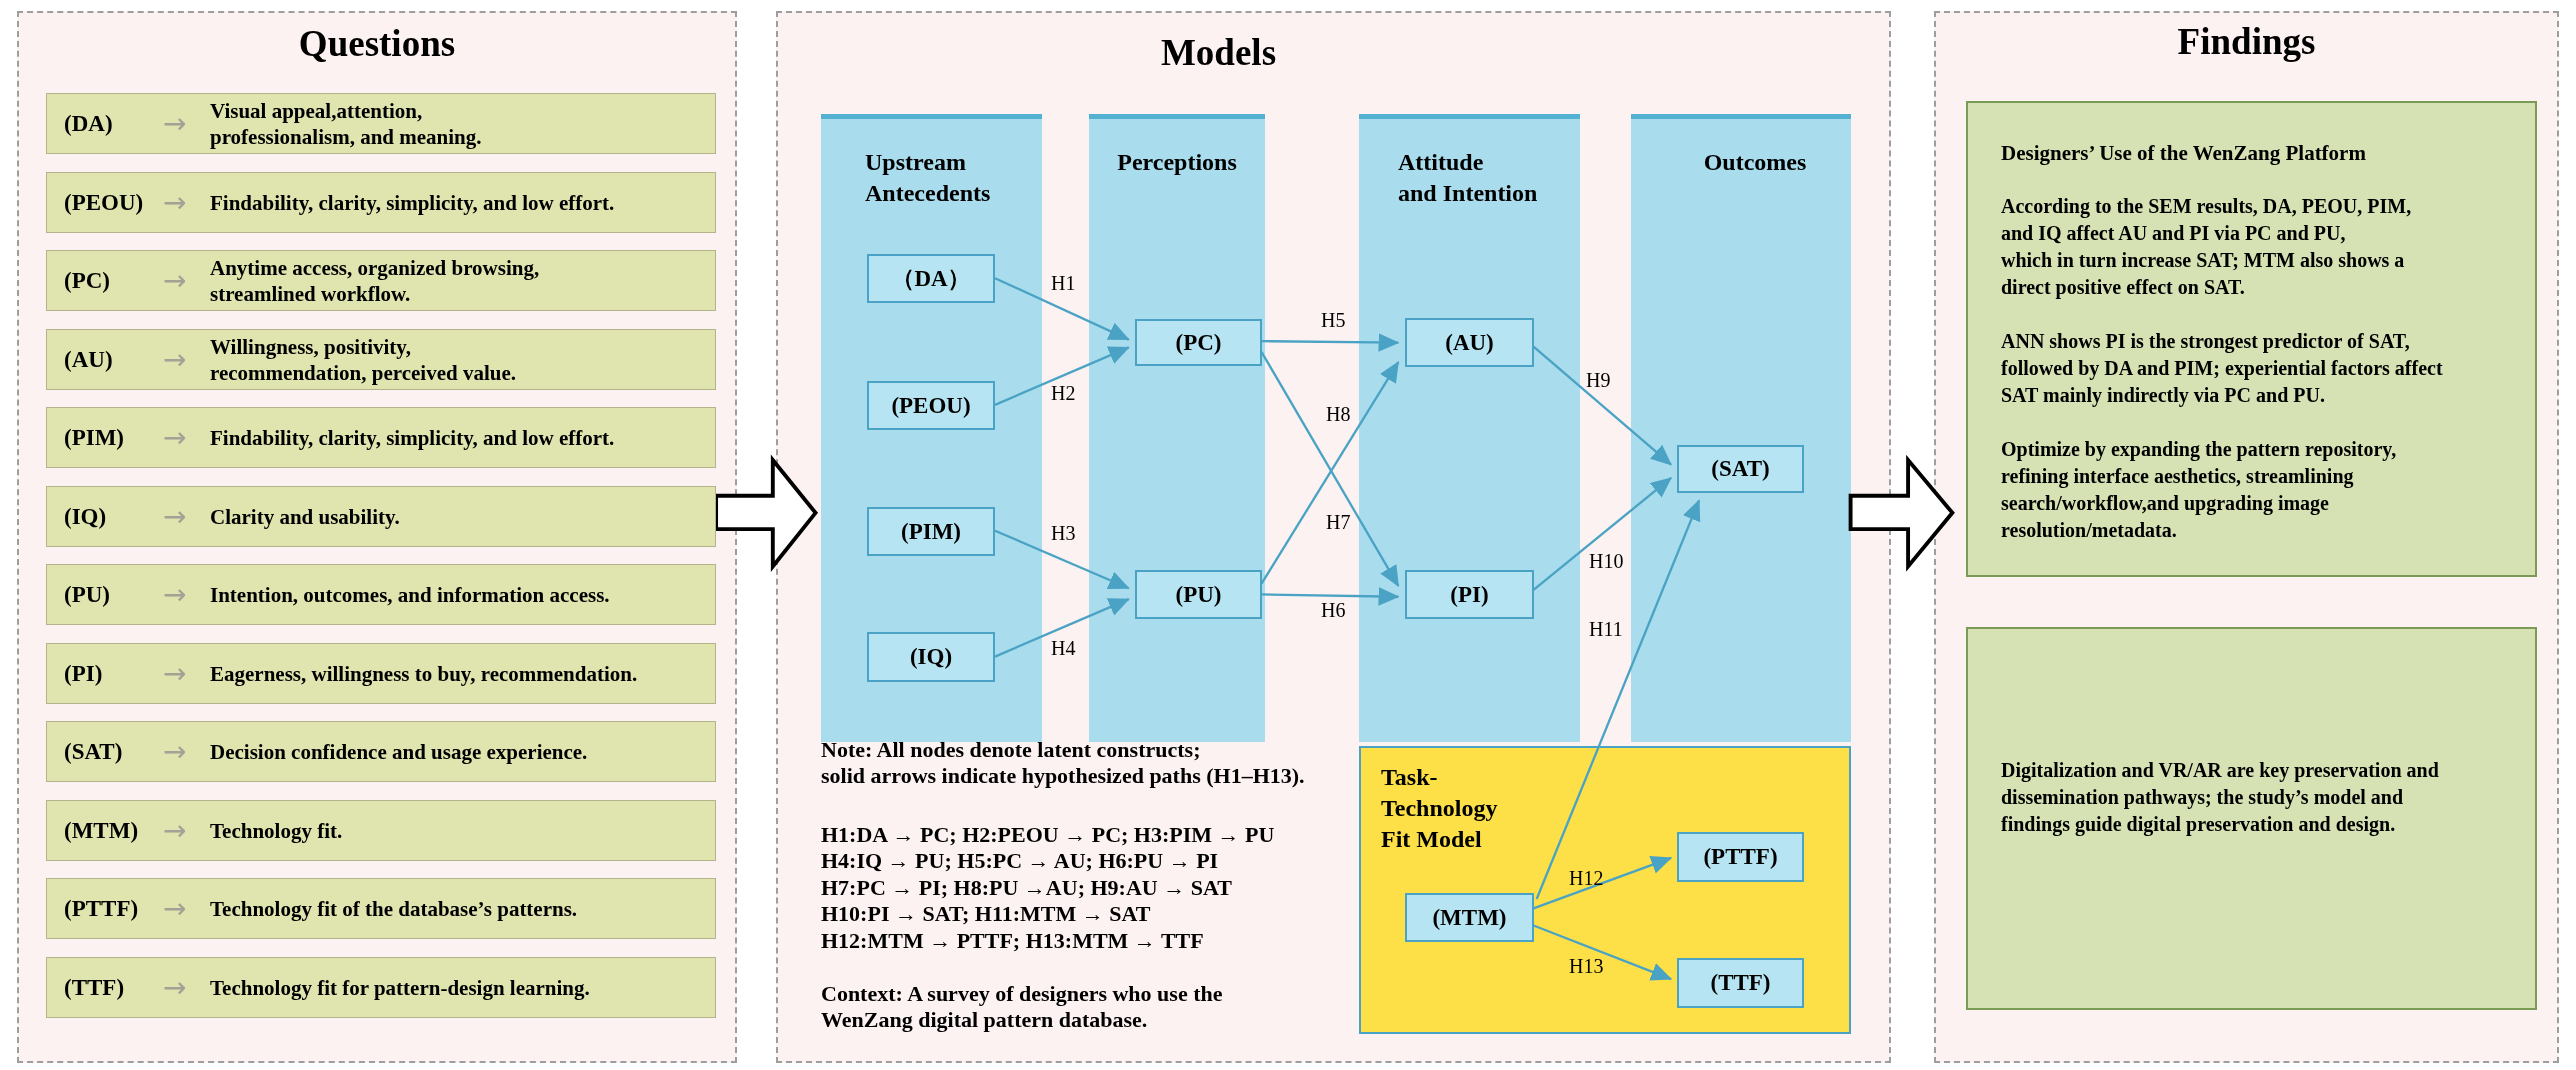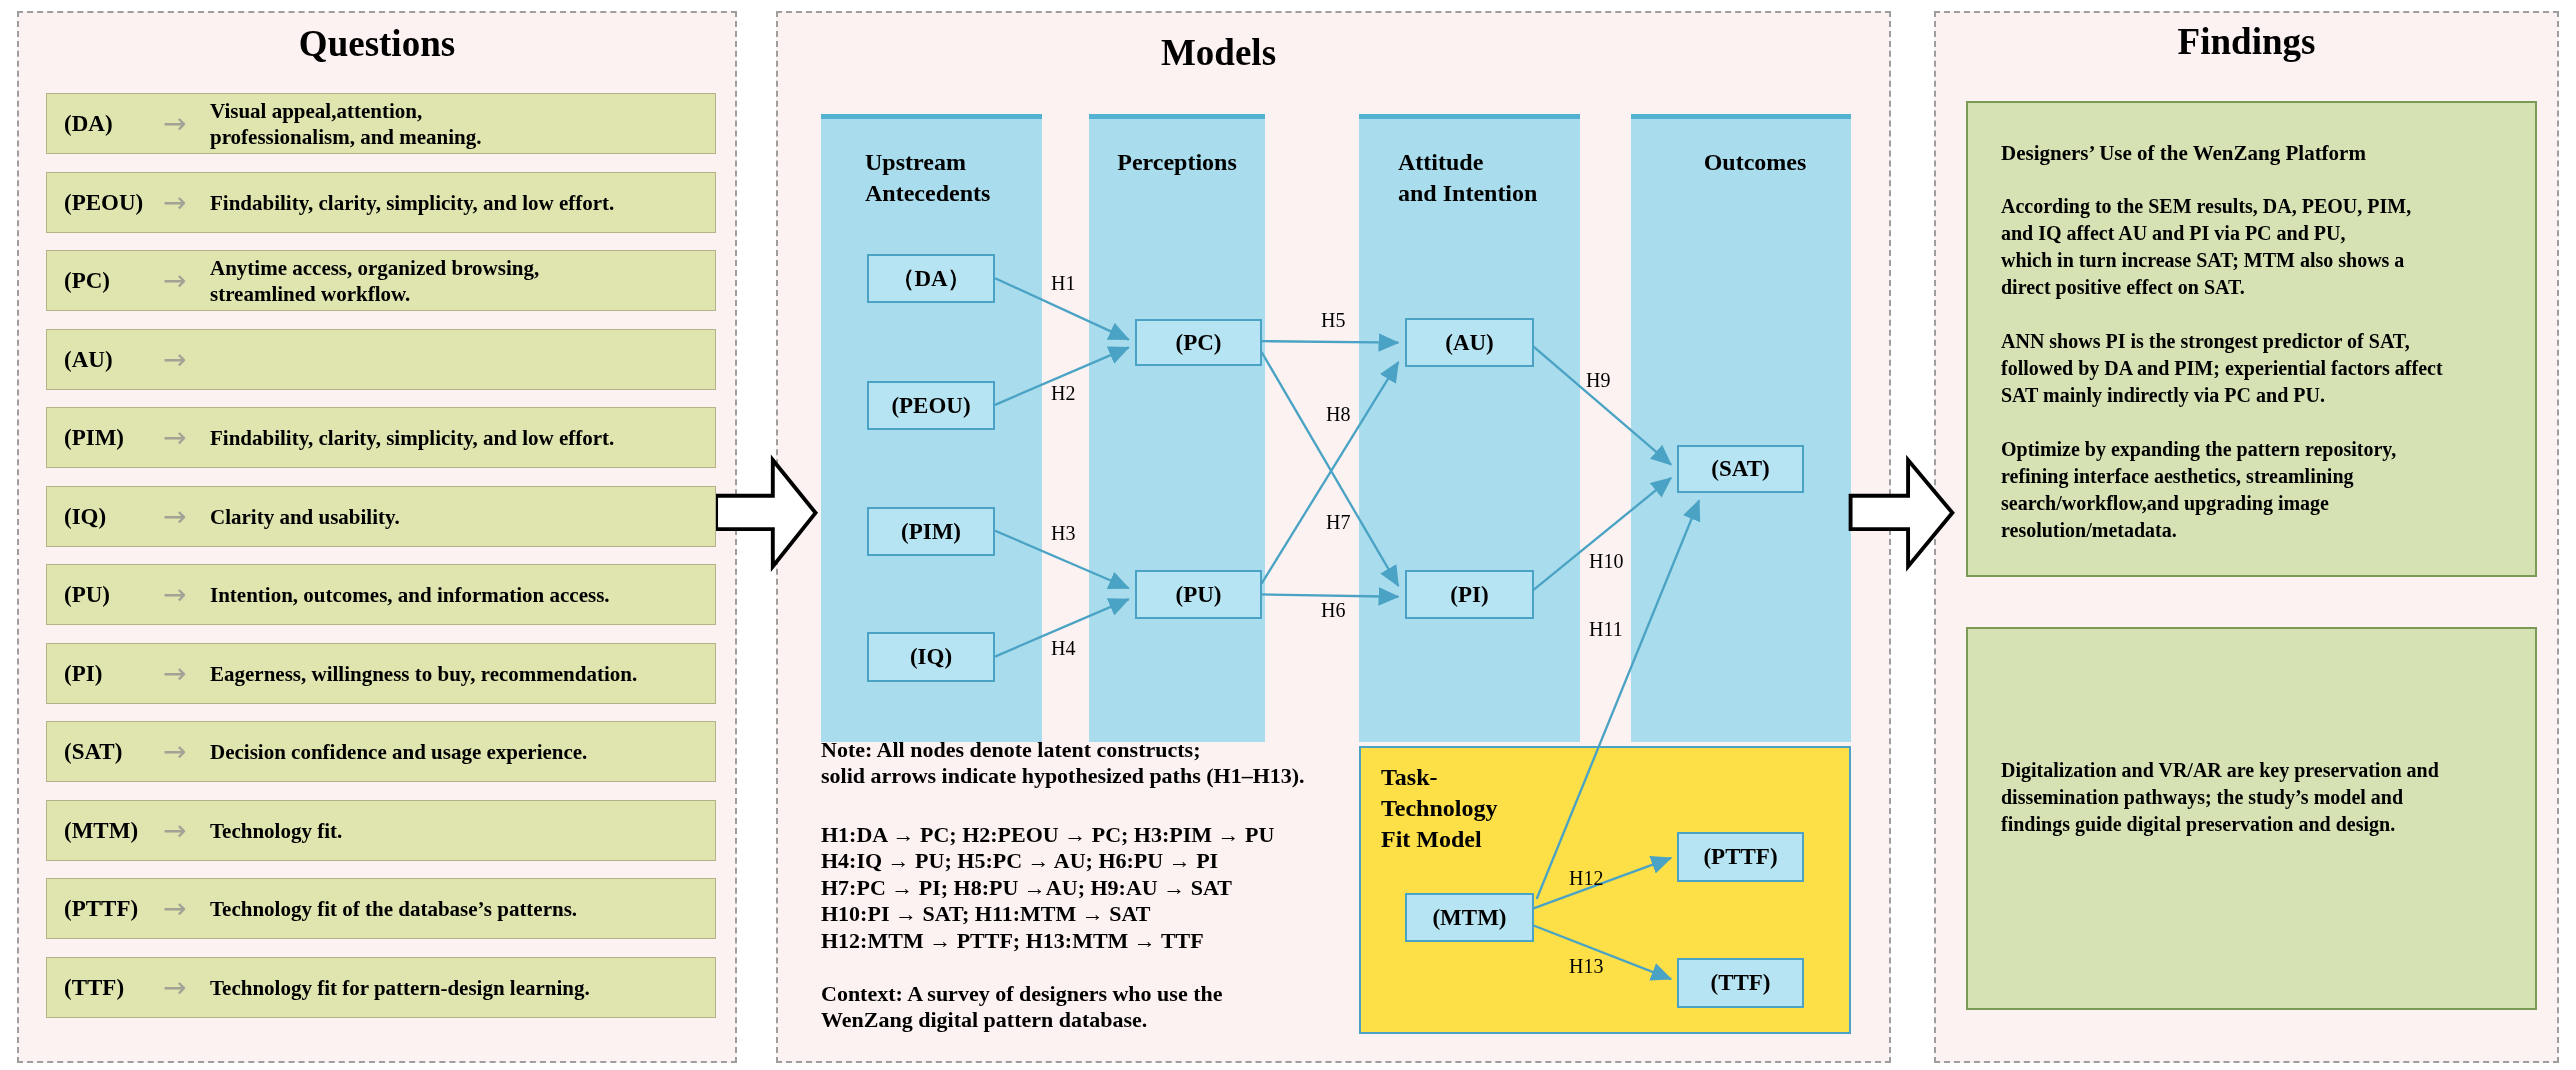--- a/index.html
+++ b/index.html
@@ -135,20 +135,22 @@
     </div>
     <div class="q-row" style="top: 250px;">
       <div class="q-acr">(PC)</div>
       <div class="q-arrow">→</div>
       <div class="q-desc">Anytime access, organized browsing,
 streamlined workflow.</div>
     </div>
     <div class="q-row" style="top: 329px;">
       <div class="q-acr">(AU)</div>
       <div class="q-arrow">→</div>
+      <div class="q-desc">Willingness, positivity,
+recommendation, perceived value.</div>
     </div>
     <div class="q-row" style="top: 407px;">
       <div class="q-acr">(PIM)</div>
       <div class="q-arrow">→</div>
       <div class="q-desc">Findability, clarity, simplicity, and low effort.</div>
     </div>
     <div class="q-row" style="top: 486px;">
       <div class="q-acr">(IQ)</div>
       <div class="q-arrow">→</div>
       <div class="q-desc">Clarity and usability.</div>

